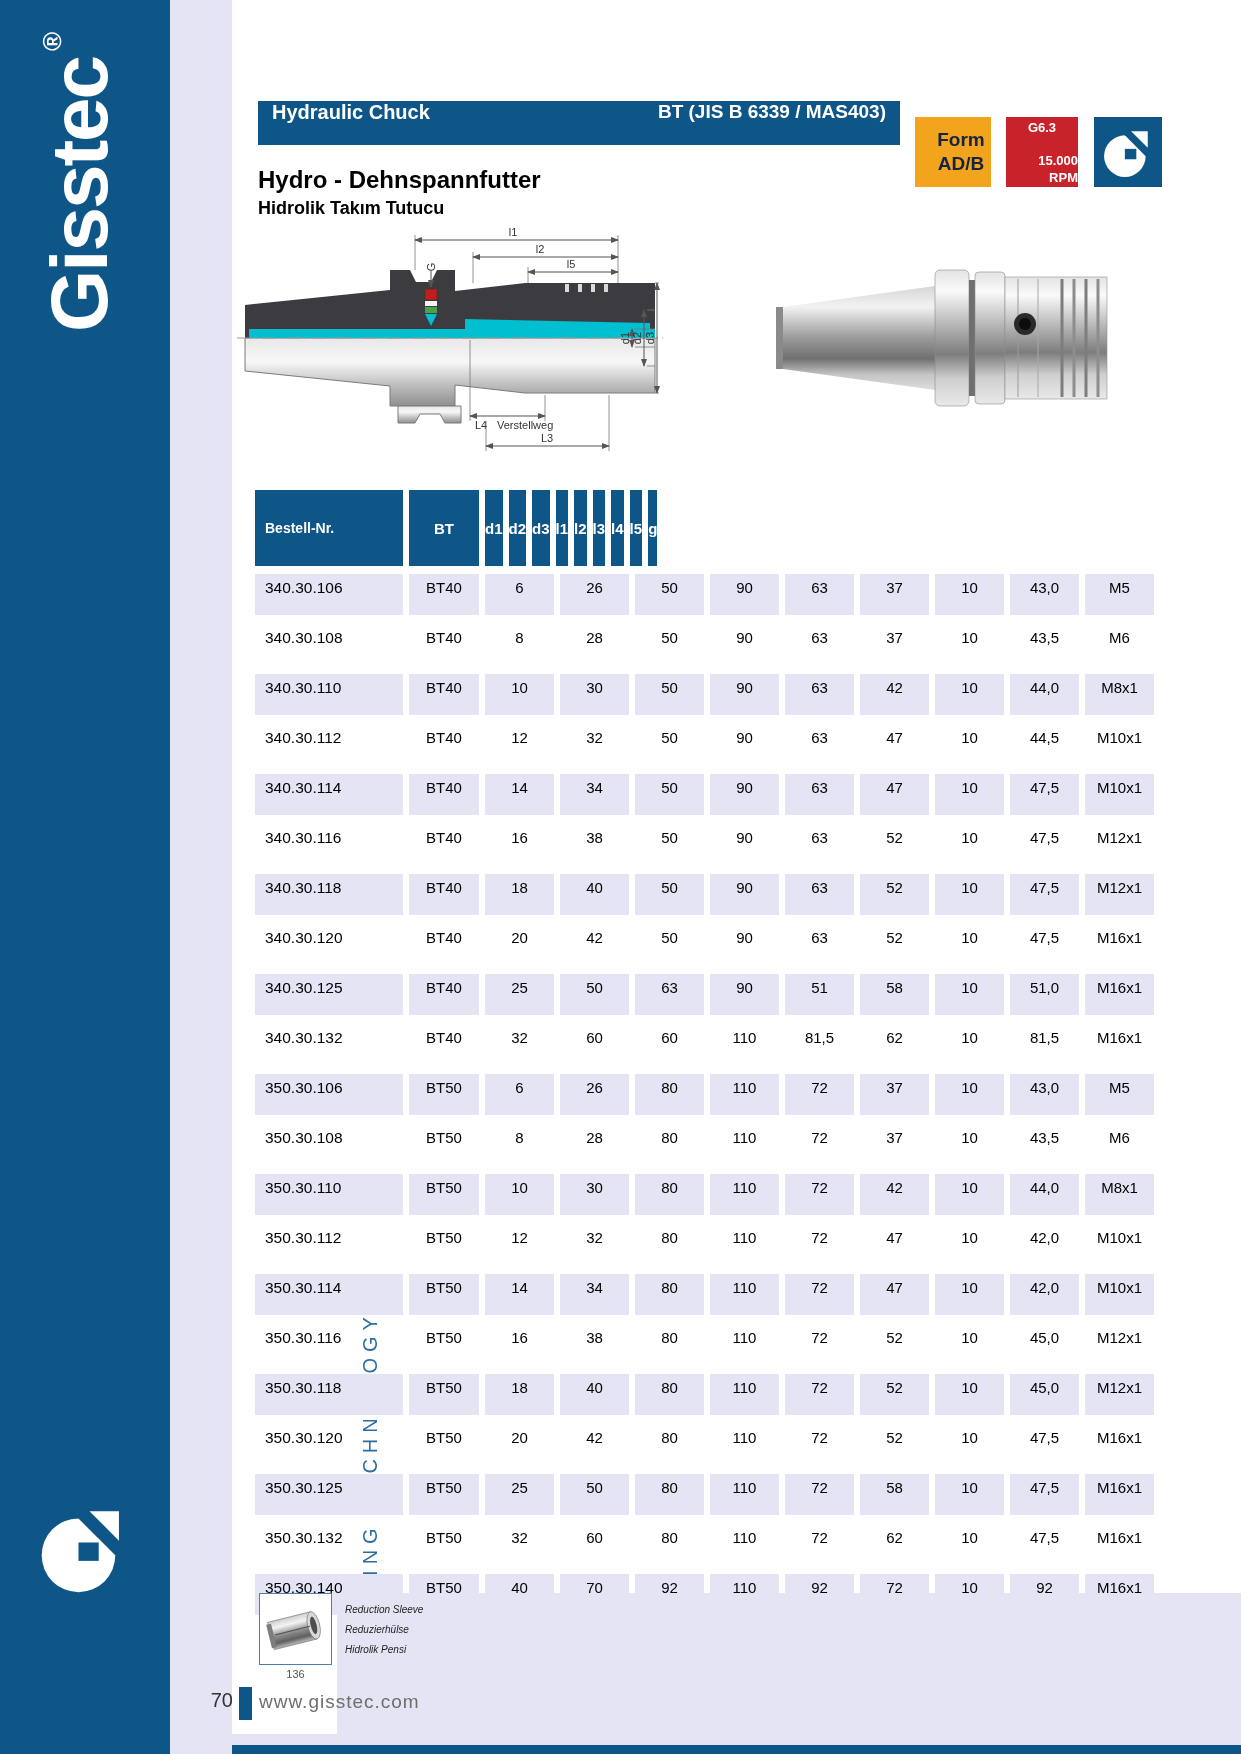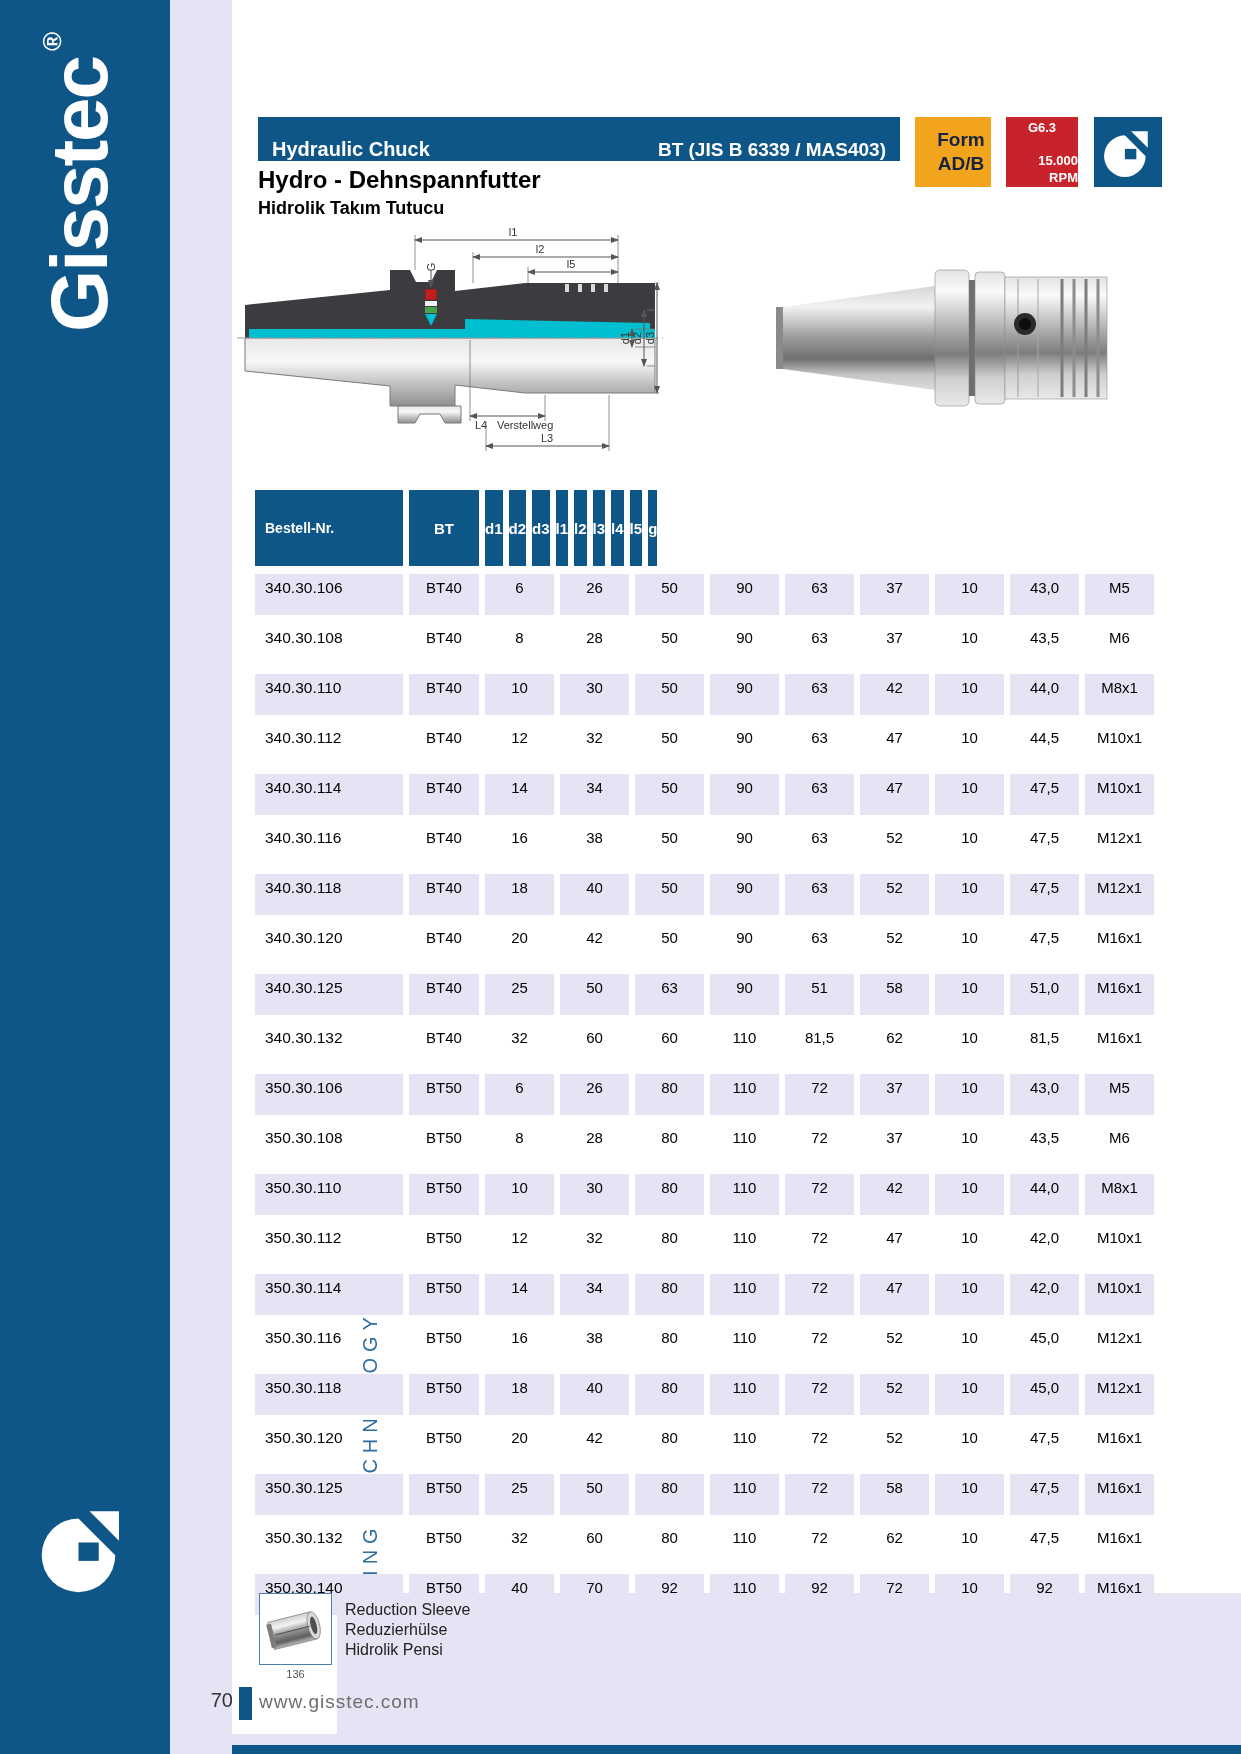--- a/index.html
+++ b/index.html
@@ -21,22 +21,22 @@
   }
   #brand sup{font-size:26px;vertical-align:46px;letter-spacing:0;margin-left:6px;}
   #tagline{
     left:188px;top:1654px;transform:rotate(-90deg);transform-origin:0 0;
     font-size:20px;letter-spacing:6px;color:#2d6ea0;white-space:nowrap;line-height:24px;
   }
   #logo-mark-sidebar{left:38px;top:1502px;}
 
   
   #header-bar{
-    left:258px;top:117px;width:642px;height:44px;background:var(--blue);
-    display:flex;align-items:flex-end;justify-content:space-between;
+    left:258px;top:101px;width:642px;height:44px;background:var(--blue);
+    display:flex;align-items:flex-start;justify-content:space-between;
     padding:0 14px;box-sizing:border-box;color:#fff;
   }
   #header-title{font-size:20px;font-weight:bold;}
   #header-spec{font-size:19px;font-weight:bold;}
   .badge{top:117px;height:70px;display:flex;flex-direction:column;align-items:center;justify-content:center;box-sizing:border-box;}
   #badge-form{left:915px;width:76px;background:var(--orange);color:#16243f;font-weight:bold;font-size:19px;line-height:24px;padding-left:16px;}
   #badge-speed{left:1006px;width:72px;background:var(--red);color:#fff;font-weight:bold;font-size:13px;line-height:17px;text-align:right;gap:16px;}
   #badge-logo{left:1094px;width:68px;background:var(--blue);}
   #subtitle-de{left:258px;top:166px;font-size:24px;font-weight:bold;}
   #subtitle-tr{left:258px;top:198px;font-size:18px;font-weight:bold;}
@@ -66,21 +66,21 @@
   .trow.shade .cell{background:var(--lavender);}
   .tgroup{margin-top:8px;}
   .tgroup-gap{}
 
   
   #footer-band{left:337px;top:1593px;width:904px;height:161px;background:var(--lavender);}
   #footer-band-low{left:232px;top:1734px;width:1009px;height:20px;background:var(--lavender);}
   #footer-bluebar{left:232px;top:1745px;width:1009px;height:9px;background:var(--blue);}
   #sleeve-frame{left:259px;top:1593px;width:73px;height:72px;background:#fff;border:1px solid #4a7fae;box-sizing:border-box;}
   #sleeve-ref{left:259px;top:1668px;width:73px;text-align:center;font-size:11px;color:#555;}
-  #sleeve-caption{left:345px;top:1600px;font-size:16px;color:#222;line-height:20px;}
+  #sleeve-caption{left:345px;top:1600px;font-size:10px;color:#222;line-height:20px;font-style:italic;}
   #page-number{left:193px;top:1689px;width:40px;text-align:right;font-size:20px;color:#333;}
   #footer-square{left:239px;top:1687px;width:13px;height:33px;background:var(--blue);}
   #website{left:259px;top:1691px;font-size:19px;color:#6e6e6e;letter-spacing:1px;}
 </style>
 </head>
 <body>
 
 <div>
 
   <div class="abs" id="sidebar-blue">

